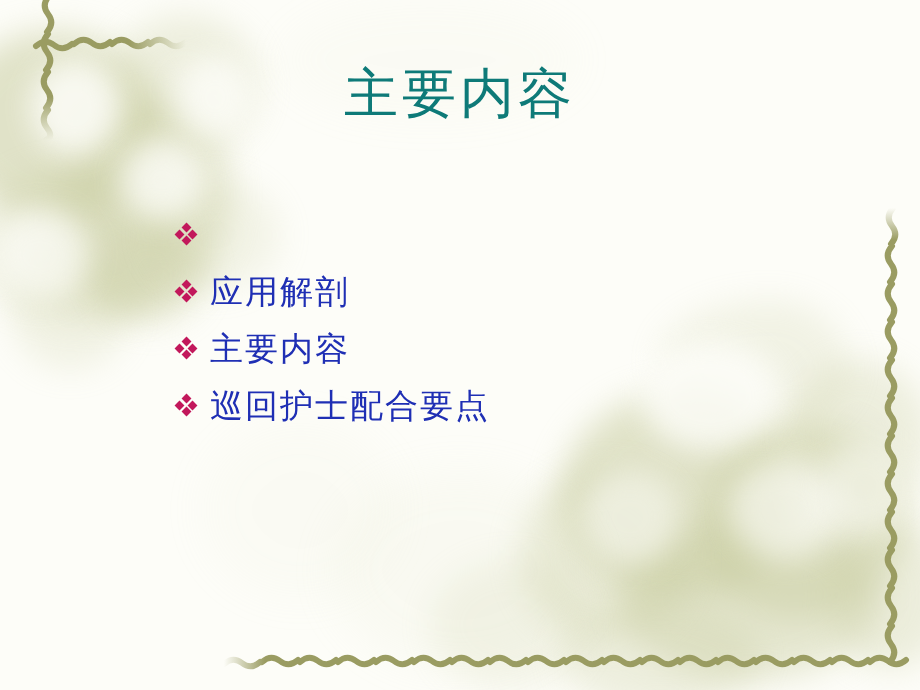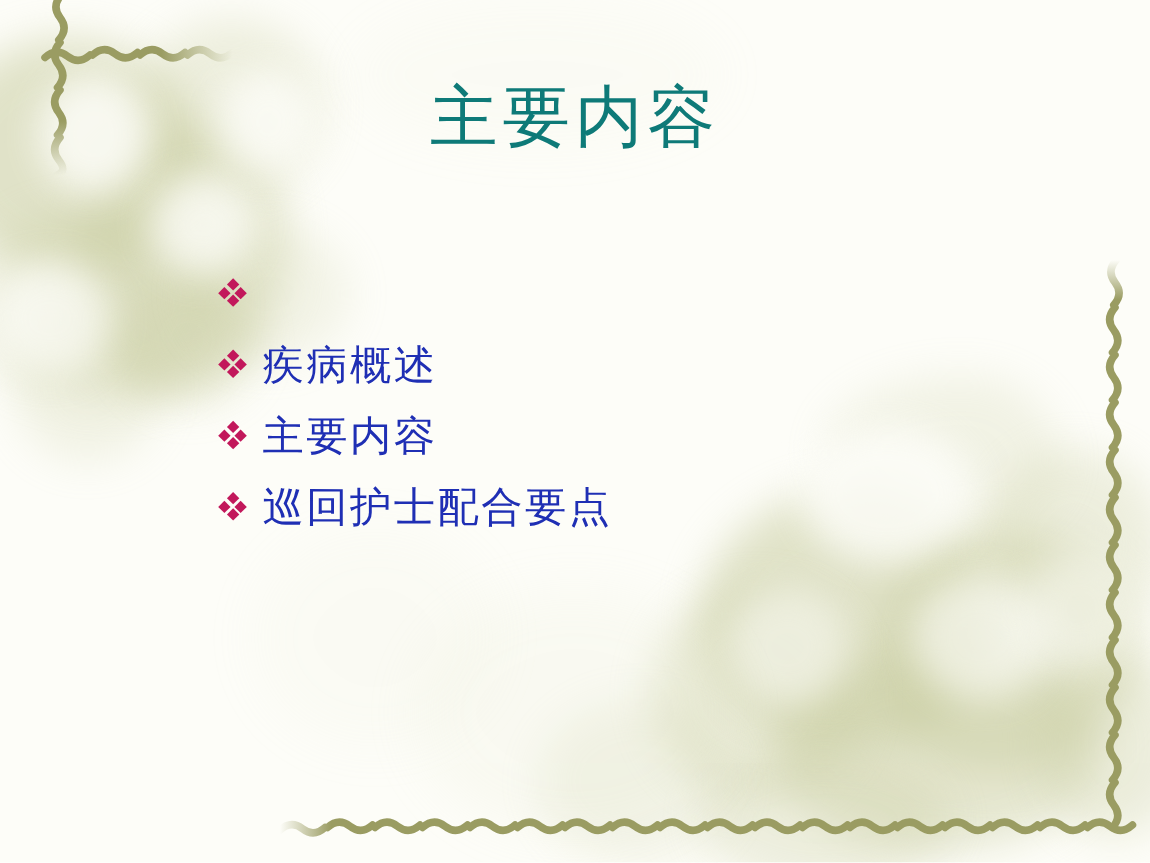--- a/index.html
+++ b/index.html
@@ -256,21 +256,21 @@
       </span>
     </div>
 
     <div class="bullet-row">
       <span class="bullet-marker">
         <i class="d-top"></i>
           <i class="d-left"></i>
           <i class="d-right"></i>
           <i class="d-bottom"></i>
       </span>
-      <span class="bullet-text">疾病概述</span>
+      <span class="bullet-text">应用解剖</span>
     </div>
 
     <div class="bullet-row">
       <span class="bullet-marker">
         <i class="d-top"></i>
           <i class="d-left"></i>
           <i class="d-right"></i>
           <i class="d-bottom"></i>
       </span>
       <span class="bullet-text">主要内容</span>

